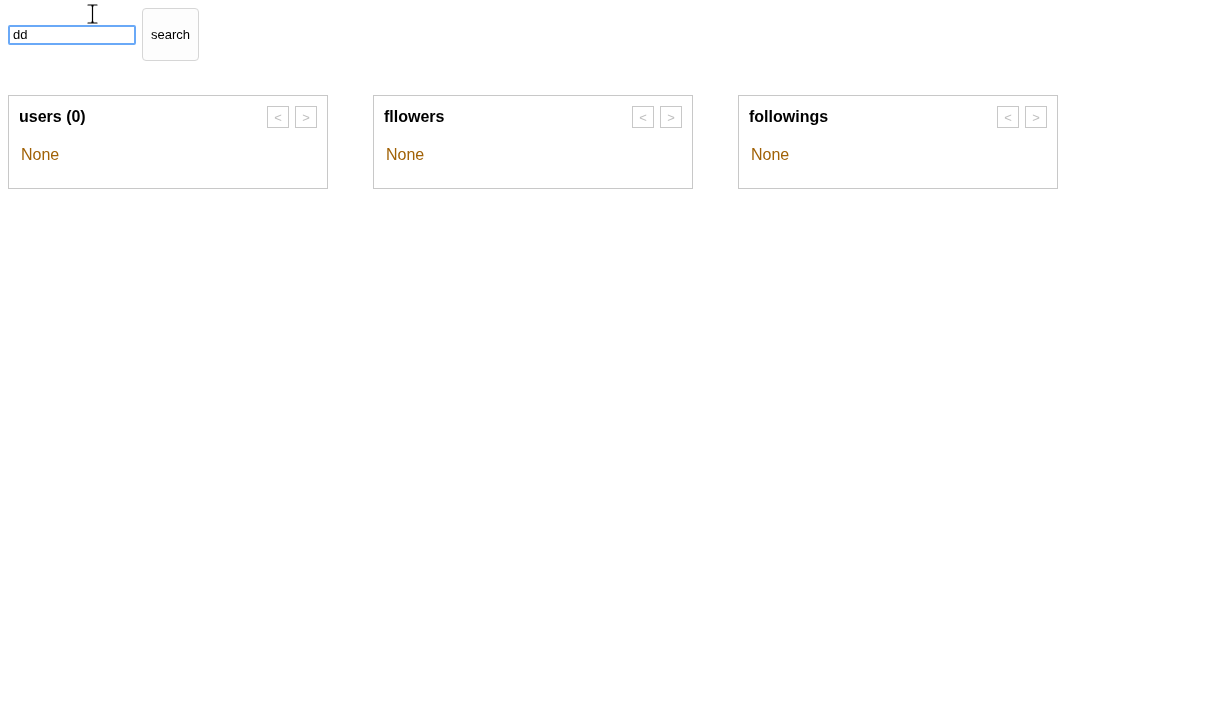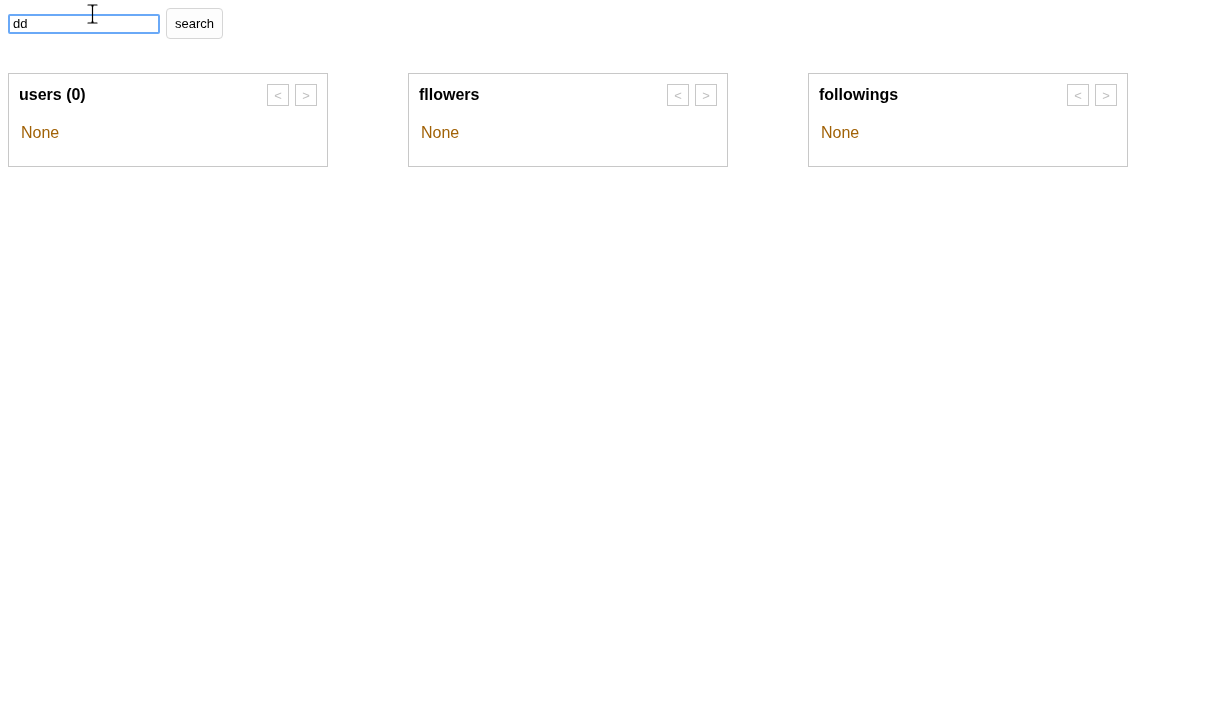--- a/index.html
+++ b/index.html
@@ -13,41 +13,41 @@
       color: #000000;
       width: 1214px;
     }
     .search-bar {
       display: flex;
       align-items: center;
       gap: 6px;
       margin-bottom: 34px;
     }
     .search-input {
-      width: 152px;
+      width: 128px;
       height: 20px;
       font-size: 13px;
       padding: 1px 3px;
       border: 2px solid #6aa9f7;
       outline: none;
       border-radius: 2px;
       font-family: inherit;
     }
     .search-button {
       font-size: 13px;
-      padding: 7px 8px;
+      padding: 18px 8px;
       border: 1px solid #d6d6d6;
       background: #fdfdfd;
       border-radius: 4px;
       cursor: pointer;
       font-family: inherit;
     }
     .panels {
       display: flex;
-      gap: 80px;
+      gap: 45px;
     }
     .panel {
       width: 320px;
       border: 1px solid #c8c8c8;
       padding: 10px 10px 24px 10px;
       position: relative;
     }
     .panel-header {
       display: flex;
       justify-content: space-between;

